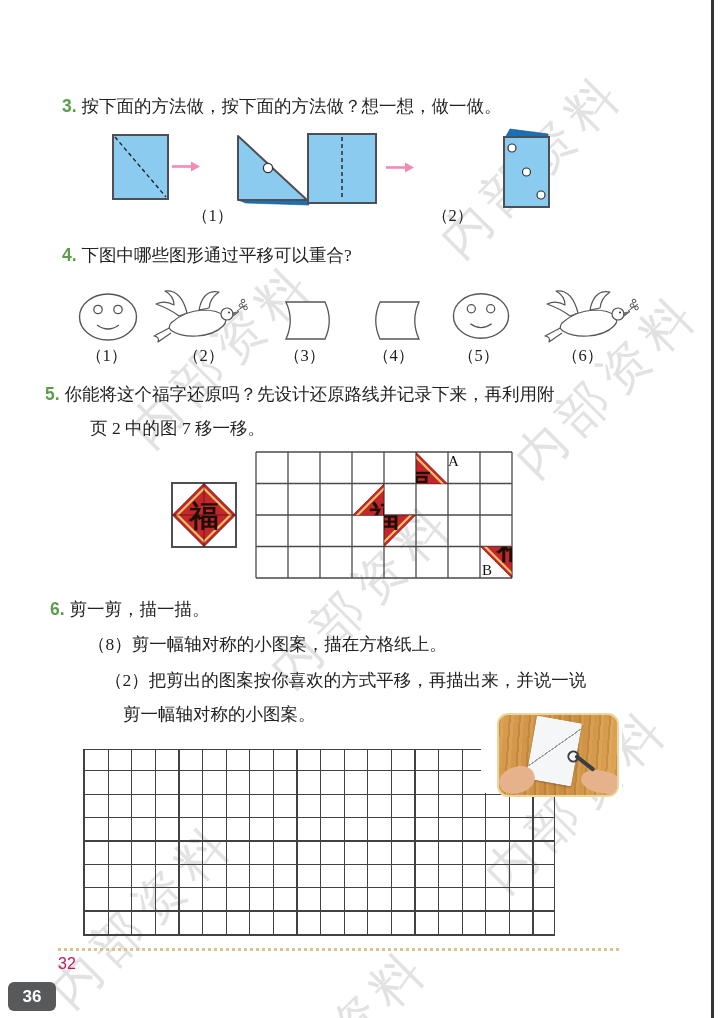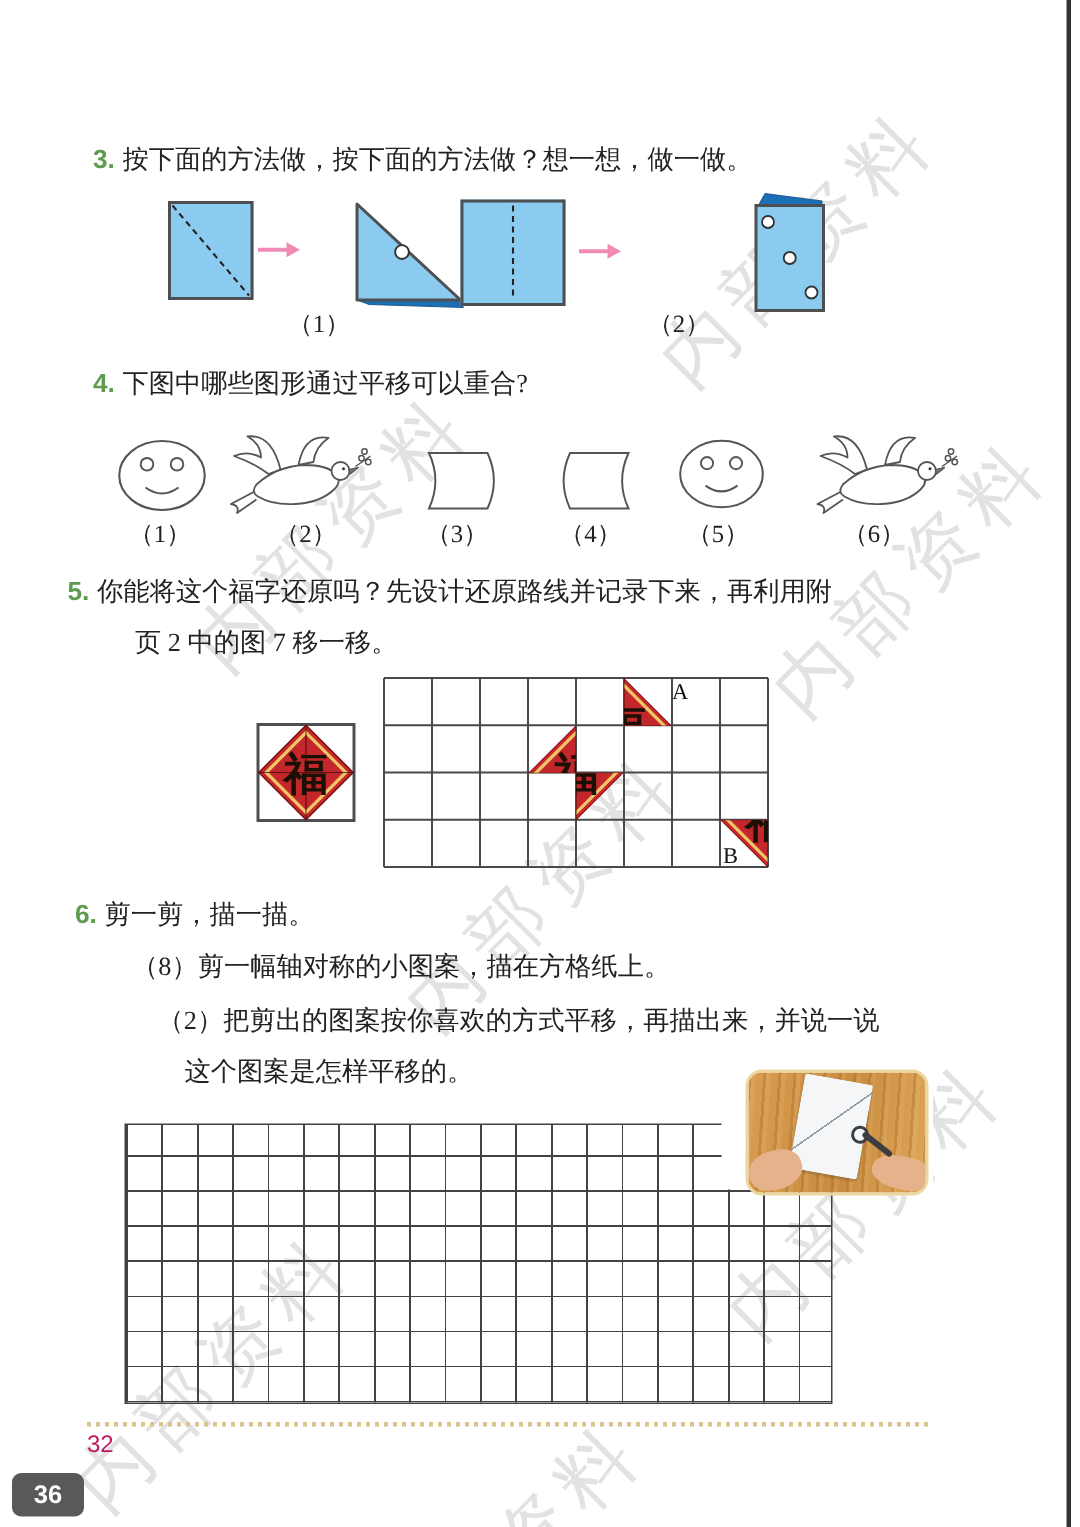--- a/index.html
+++ b/index.html
@@ -229,21 +229,21 @@
       </g>
       <text x="193" y="15" font-size="15" font-family="'Liberation Serif','DejaVu Serif',serif" fill="#111">A</text>
       <text x="227" y="124" font-size="15" font-family="'Liberation Serif','DejaVu Serif',serif" fill="#111">B</text>
     </svg>
 
     <div class="qline" style="left:50px; top:598px;">
       <span class="qnum">6.</span><span>剪一剪，描一描。</span>
     </div>
     <div class="qline" style="left:88px; top:633px;">（8）剪一幅轴对称的小图案，描在方格纸上。</div>
     <div class="qline" style="left:105px; top:669px;">（2）把剪出的图案按你喜欢的方式平移，再描出来，并说一说</div>
-    <div class="qline" style="left:123px; top:703px;">这个图案是怎样平移的。</div>
+    <div class="qline" style="left:123px; top:703px;">剪一幅轴对称的小图案。</div>
 
     <div class="big-grid"></div>
 
     <div class="photo-mask"></div>
     <div class="photo">
       <div class="paper"></div>
       <div class="hand" style="left:0px; top:52px; width:36px; height:26px; transform:rotate(-18deg);"></div>
       <div class="hand" style="left:82px; top:56px; width:42px; height:22px; transform:rotate(12deg);"></div>
       <div class="scissors"></div>
     </div>

